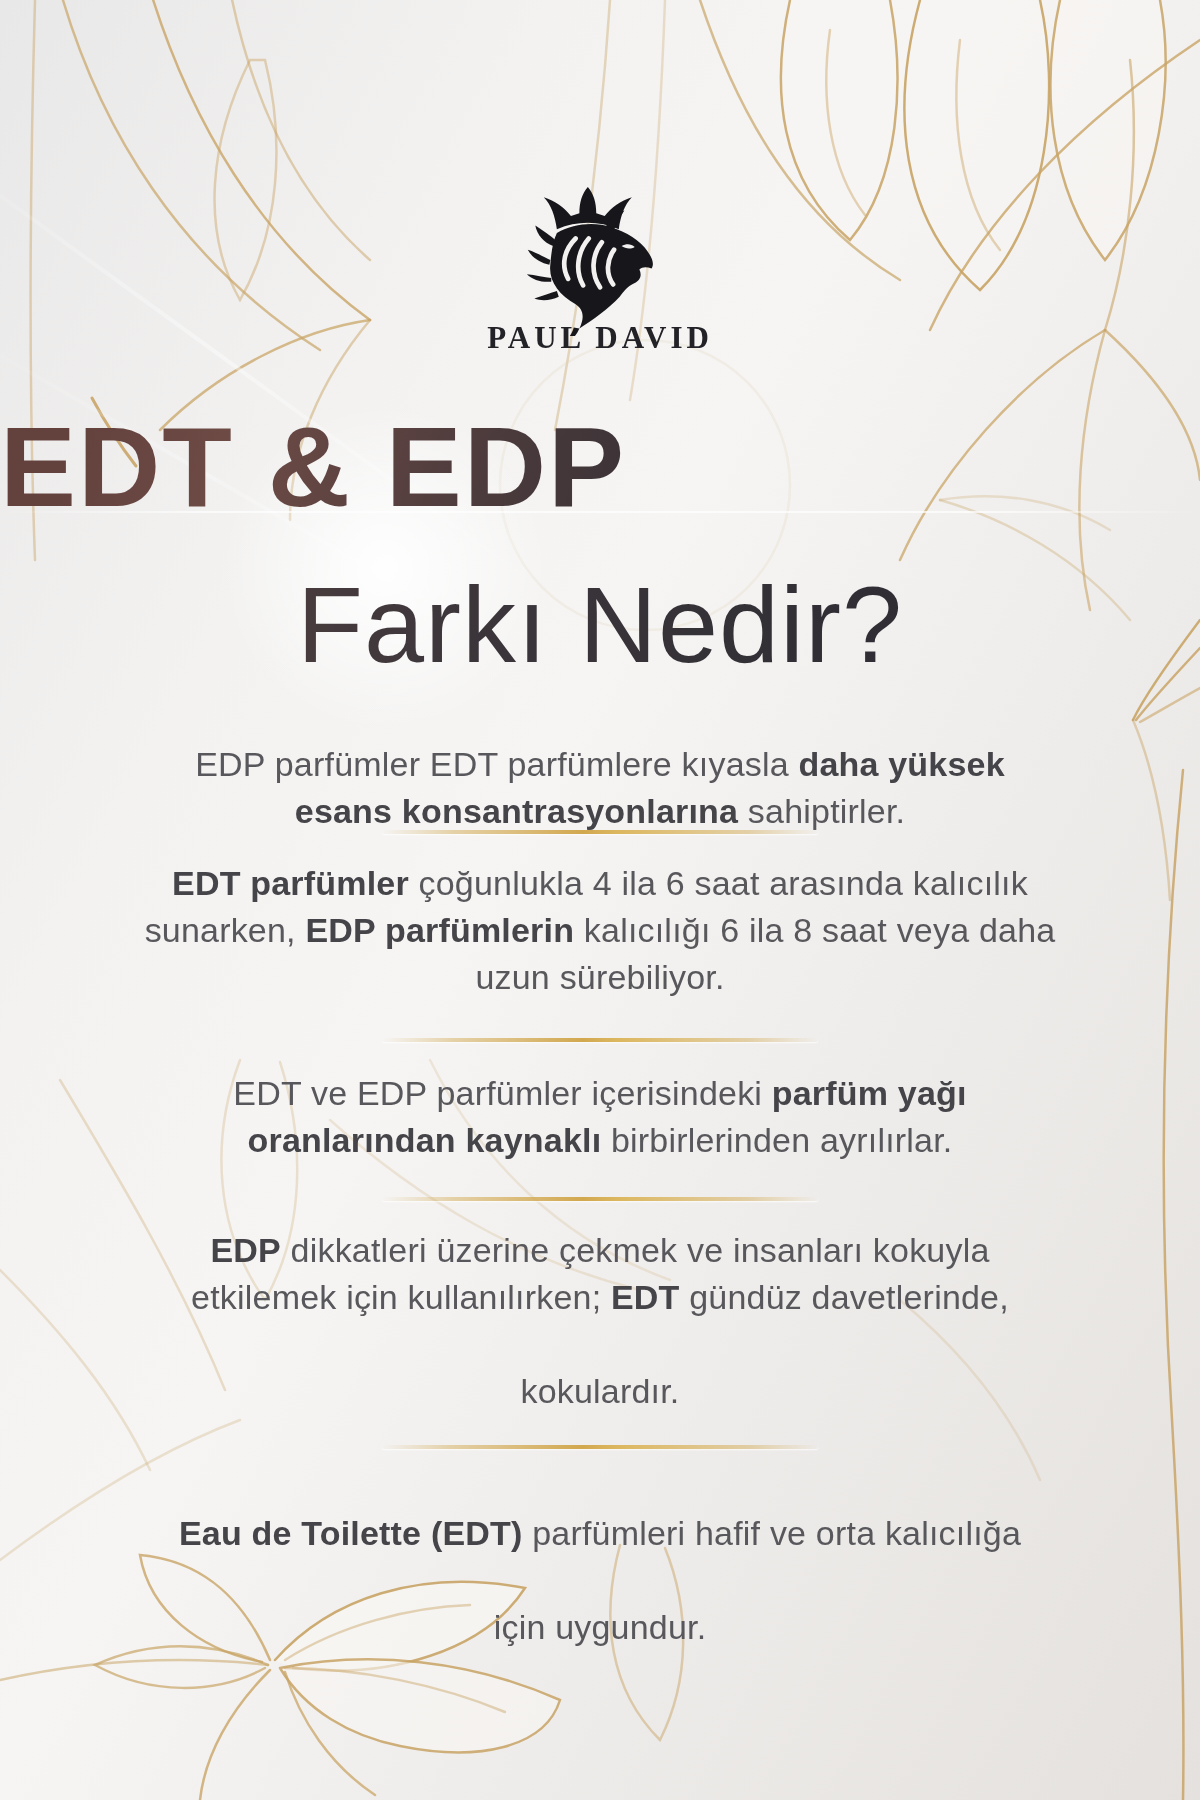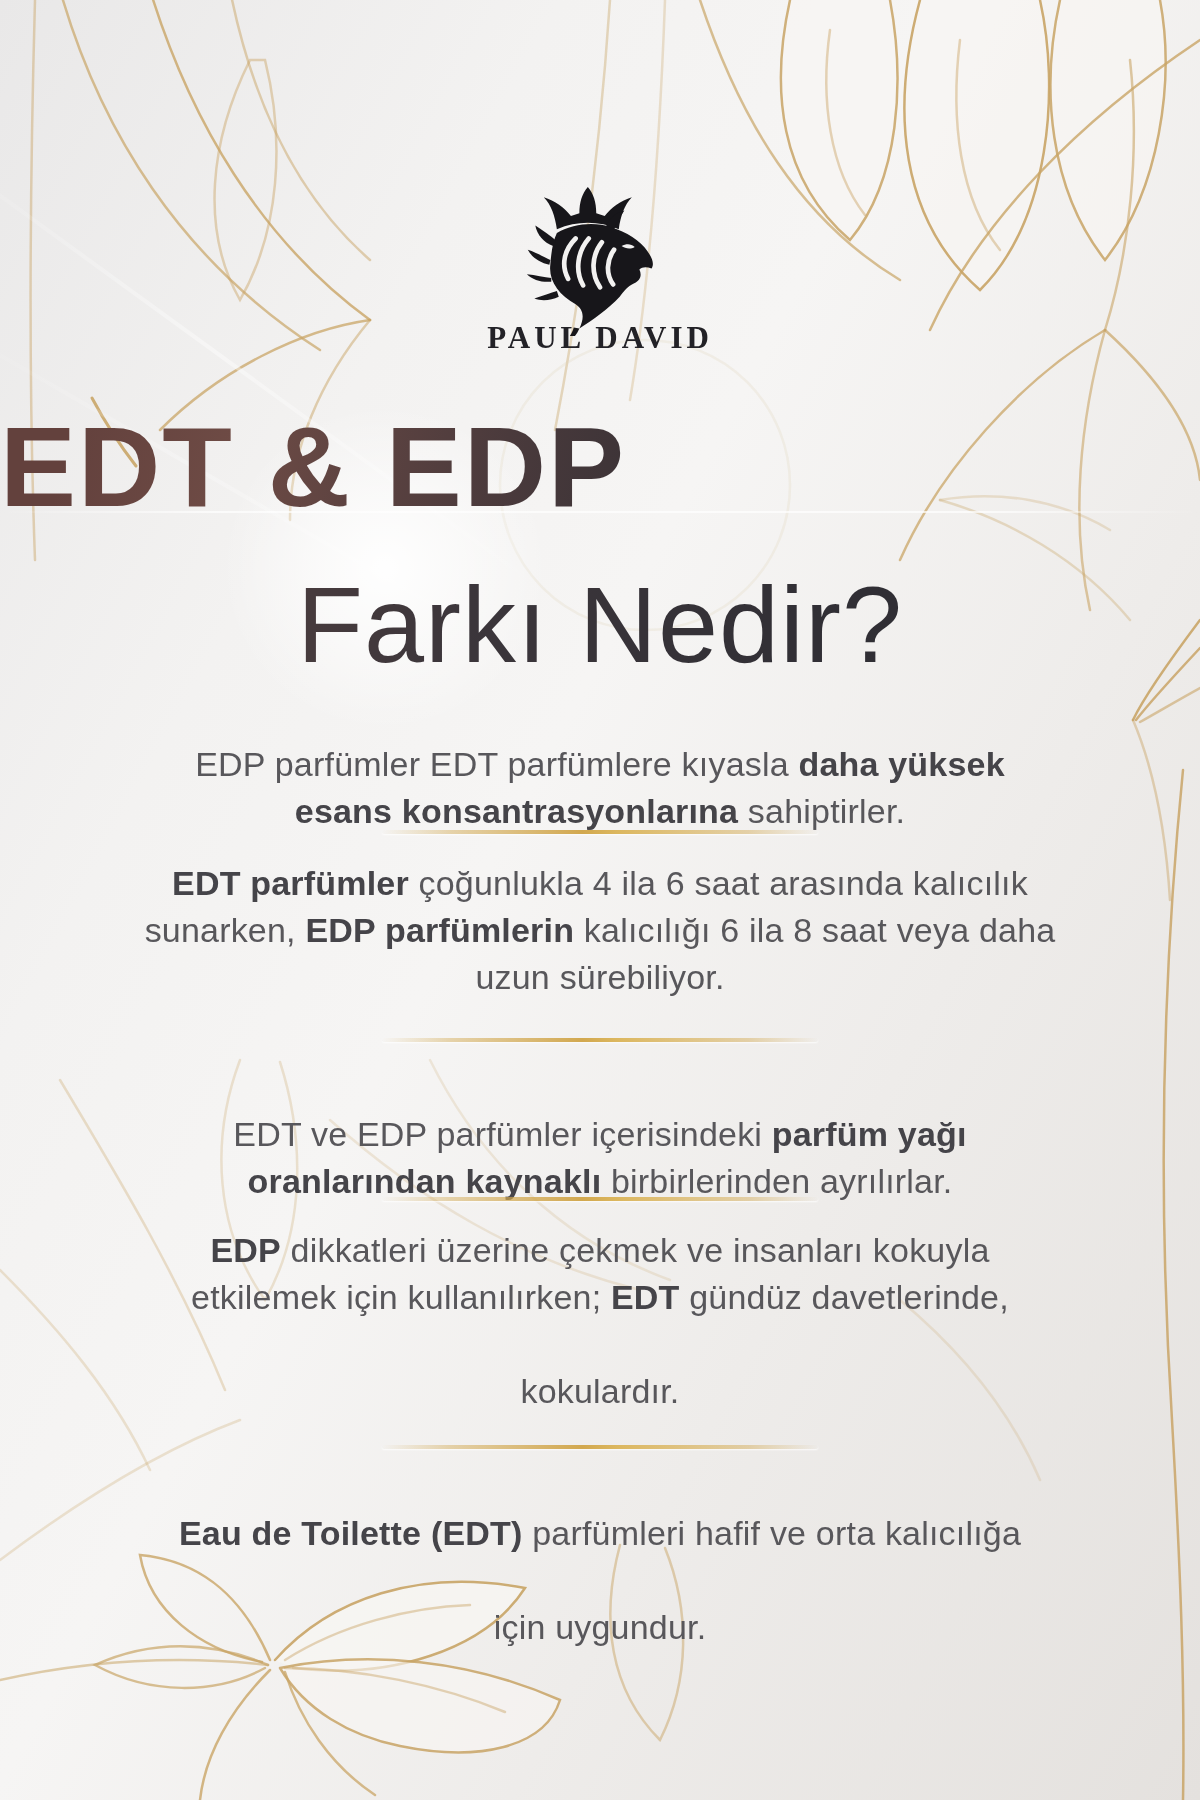--- a/index.html
+++ b/index.html
@@ -29,21 +29,21 @@
     background:linear-gradient(103deg,#63413d 6%,#6e4b45 20%,#4a3a3c 42%,#2e2d32 64%,#242329 92%);
     -webkit-background-clip:text;background-clip:text;color:transparent;}
   .title2{position:absolute;left:0;top:527px;width:100%;text-align:center;
     font-size:108px;line-height:108px;font-weight:400;letter-spacing:1px;
     background:linear-gradient(100deg,#564240 8%,#3c363b 38%,#312f35 68%,#2c2b31 95%);
     -webkit-background-clip:text;background-clip:text;color:transparent;margin-top:44px;}
 
   .para{position:absolute;left:80px;width:1040px;text-align:center;
     font-size:34px;line-height:47px;letter-spacing:.2px;color:#58575b;font-weight:400;}
   .para .b{font-weight:700;color:#454449;}
-  .p1{top:741px;} .p2{top:860px;} .p3{top:1070px;margin-top:41px;} .p4{top:1227px;} .p5{top:1510px;}
+  .p1{top:741px;} .p2{top:860px;} .p3{top:1070px;} .p4{top:1227px;} .p5{top:1510px;}
 
   .divider{position:absolute;left:382px;width:436px;height:4px;border-radius:3px;
     background:linear-gradient(90deg,rgba(210,168,79,0) 0%,rgba(210,168,79,.45) 16%,#d2a84f 46%,#dcb75f 54%,rgba(210,168,79,.45) 84%,rgba(210,168,79,0) 100%);
     box-shadow:0 1px 2px rgba(255,255,255,.8);}
   .d1{top:830px;} .d2{top:1038px;} .d3{top:1197px;} .d4{top:1445px;}
 </style>
 </head>
 <body>
 
 <div class="canvas">

